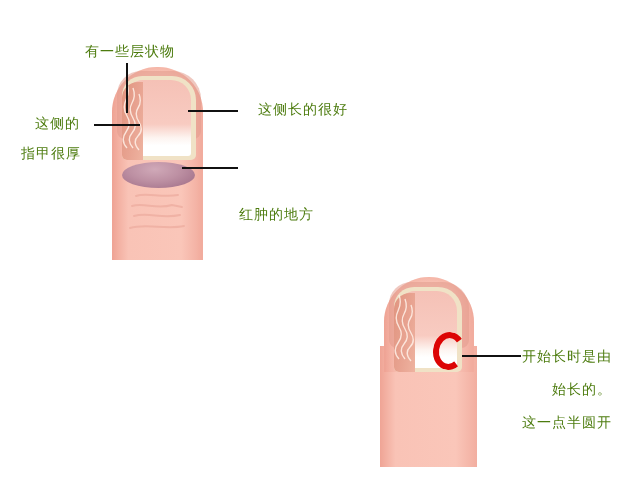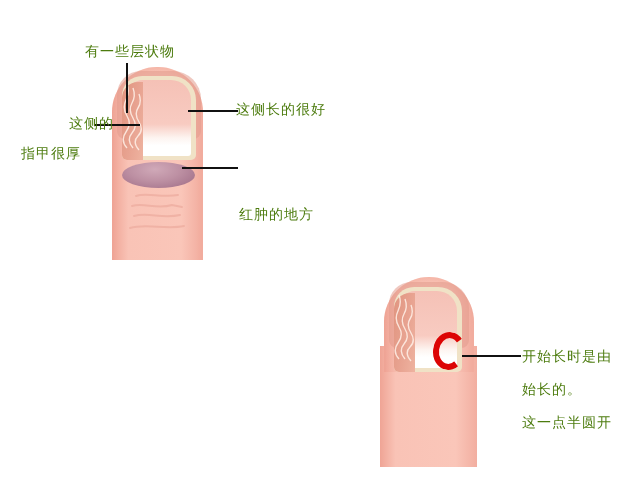--- a/index.html
+++ b/index.html
@@ -83,23 +83,23 @@
       <path d="M4,36 C20,31 40,38 58,34"></path>
     </g>
   </svg>
 
   <div class="abs pline" style="left:126px;top:63px;width:2px;height:50px;"></div>
   <div class="abs pline" style="left:94px;top:124px;width:46px;height:2px;"></div>
   <div class="abs pline" style="left:188px;top:110px;width:50px;height:2px;"></div>
   <div class="abs pline" style="left:182px;top:167px;width:56px;height:2px;"></div>
 
   <div class="abs lbl" style="left:85px;top:41px;">有一些层状物</div>
-  <div class="abs lbl" style="left:35px;top:113px;margin-left:34px;">这侧的</div>
+  <div class="abs lbl" style="left:35px;top:113px;">这侧的</div>
   <div class="abs lbl" style="left:21px;top:143px;">指甲很厚</div>
-  <div class="abs lbl" style="left:236px;top:99px;">这侧长的很好</div>
+  <div class="abs lbl" style="left:258px;top:99px;">这侧长的很好</div>
   <div class="abs lbl" style="left:239px;top:204px;">红肿的地方</div>
 
   <div class="abs finger-body" style="left:380px;top:346px;width:97px;height:121px;"></div>
   <div class="abs finger-tip" style="left:384px;top:277px;width:90px;height:95px;"></div>
 
   <div class="abs cuticle-shadow" style="left:389px;top:282px;width:80px;height:66px;border-radius:22px 26px 8px 8px;"></div>
 
   <div class="abs nail" style="left:394px;top:287px;width:68px;height:85px;">
     <div class="nail-bed"></div>
     <div class="striation">
@@ -110,19 +110,19 @@
           <path d="M17,12 q3,8 -1,14 t1,14 t-1,14 t1,14"></path>
         </g>
       </svg>
     </div>
   </div>
 
   <div class="abs growth-arc" style="left:433px;top:332px;width:20px;height:26px;"></div>
 
   <div class="abs pline" style="left:462px;top:355px;width:59px;height:2px;"></div>
 
-  <div class="abs lbl lbl-multiline" style="left:522px;top:340px;">
+  <div class="abs lbl lbl-multiline" style="left:522px;top:340px;text-align:right;">
     <span>开始长时是由</span>
     <span>始长的。</span>
     <span>这一点半圆开</span>
   </div>
 
 </div>
 
 </body></html>

